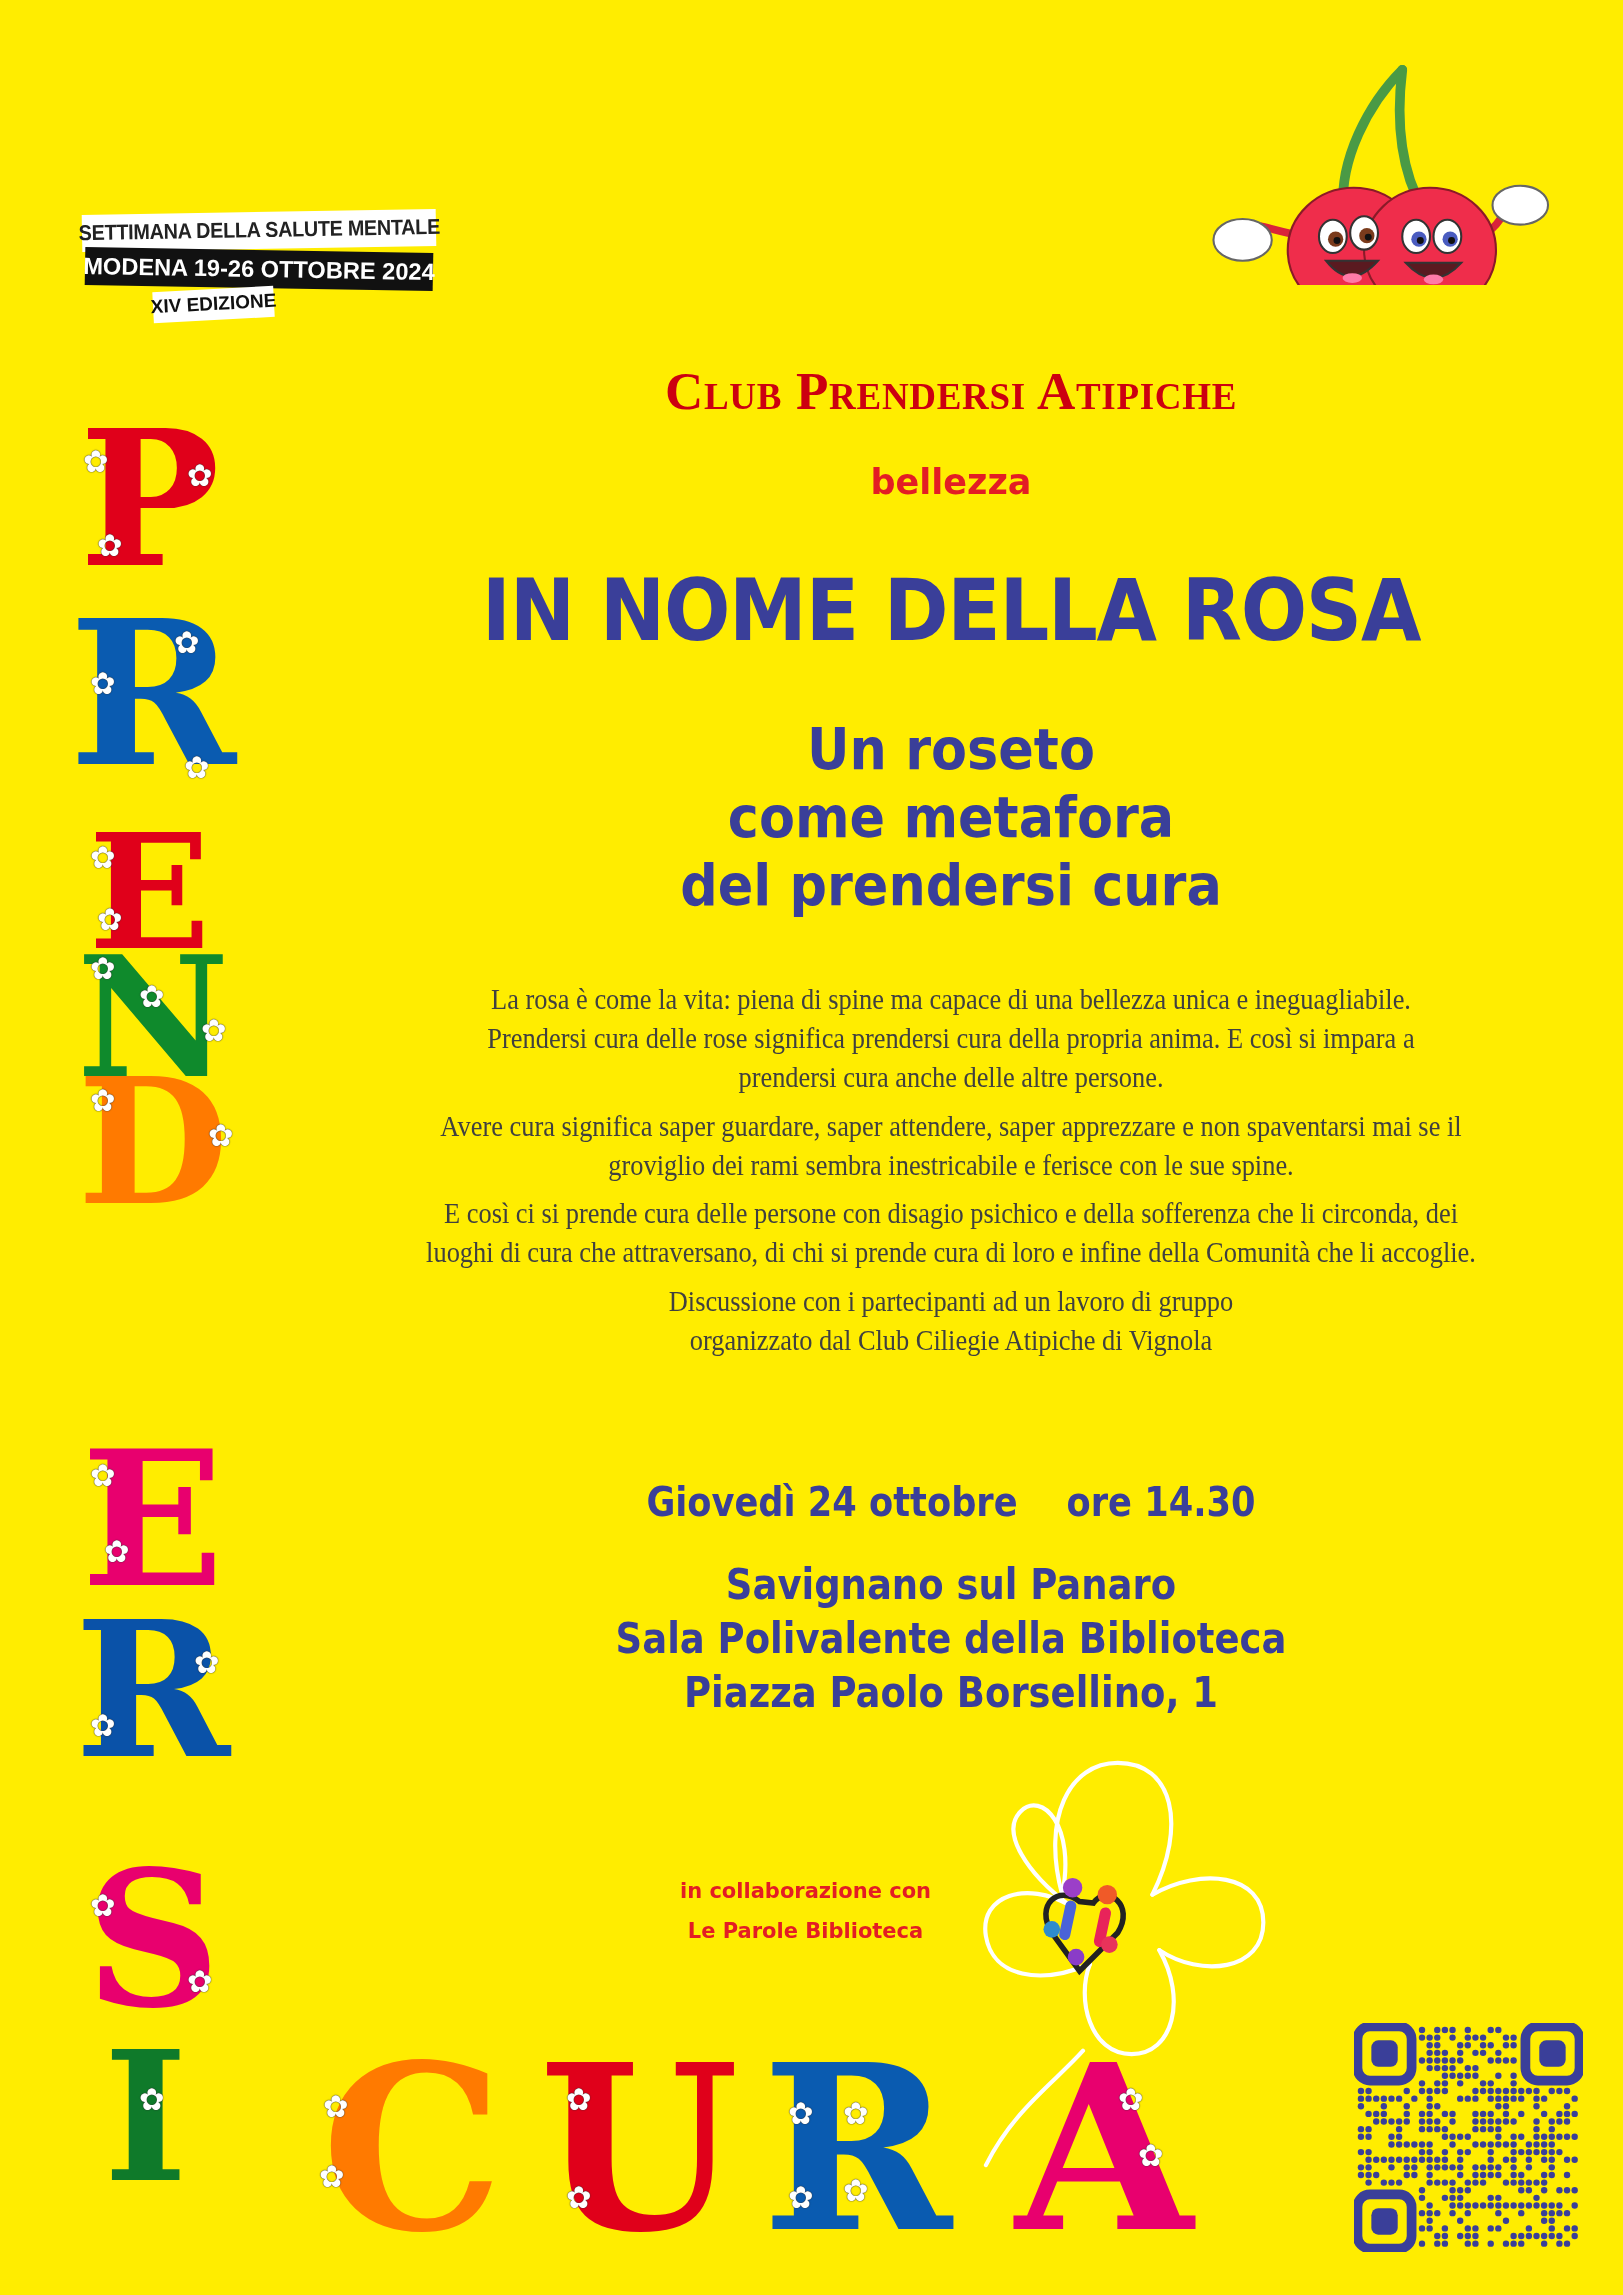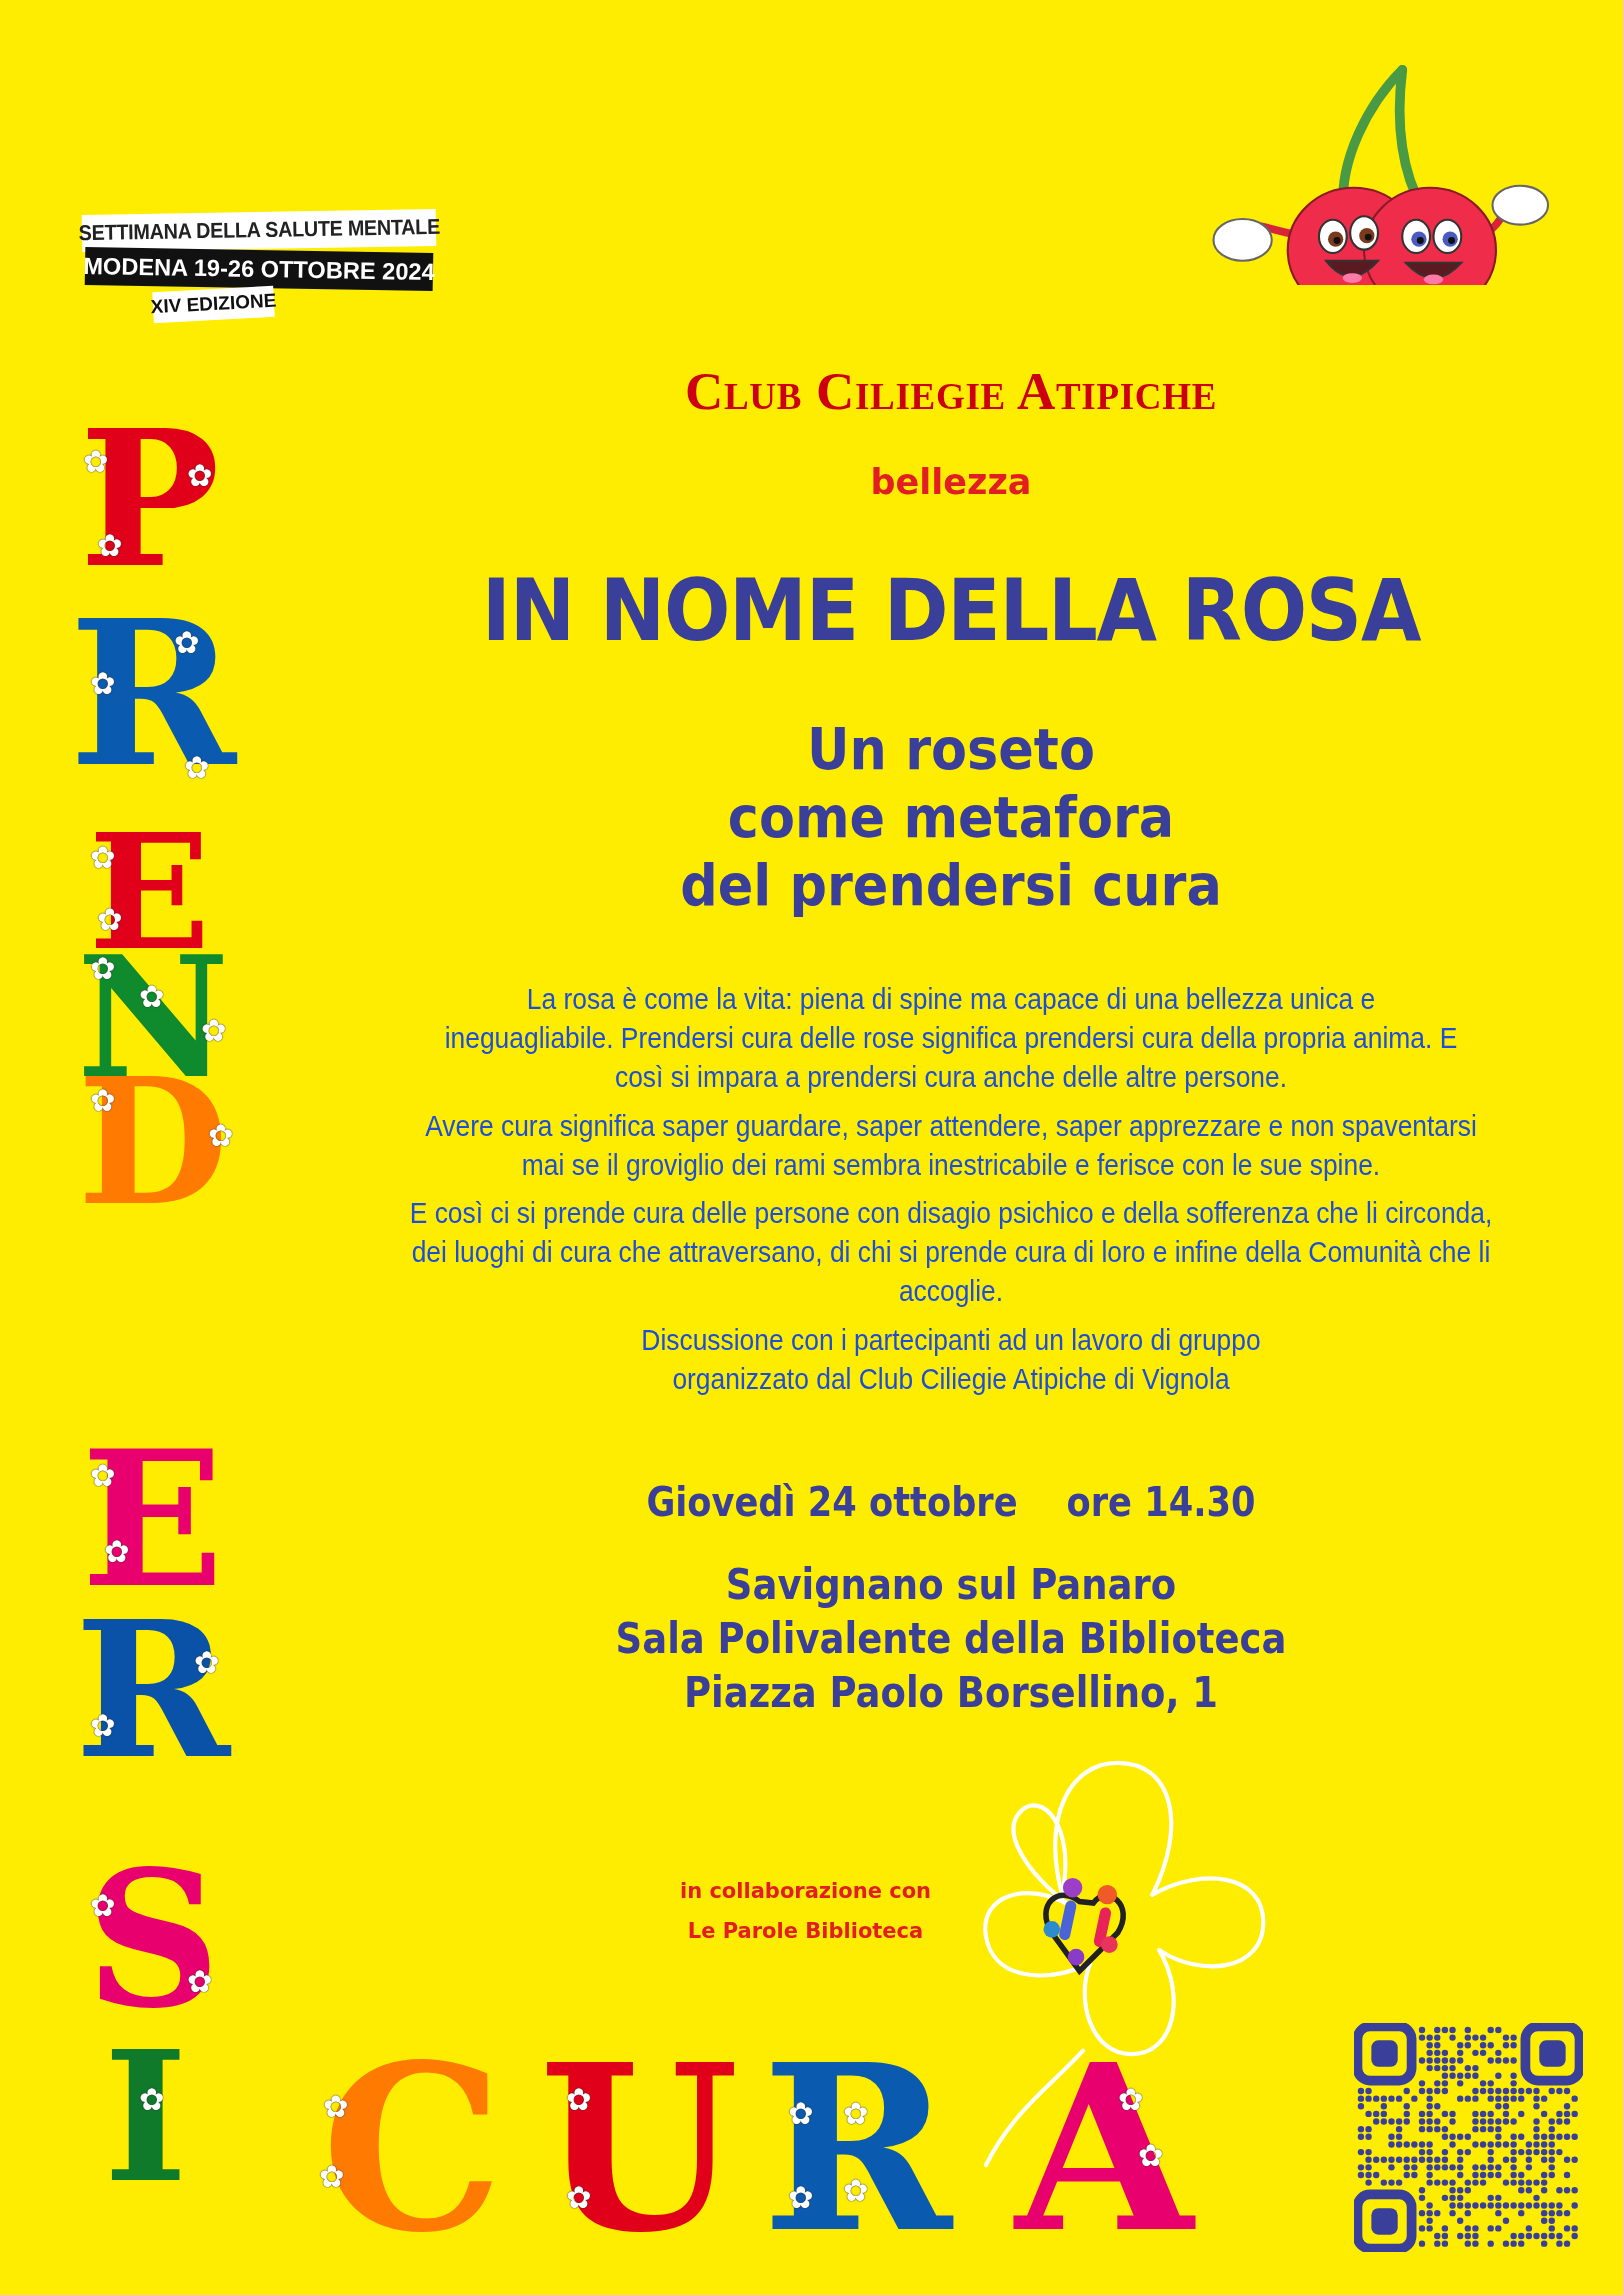--- a/index.html
+++ b/index.html
@@ -30,21 +30,21 @@
 
   
   .center-col { left: 333px; width: 1236px; text-align: center; }
   #club-title { top: 361px; font-family: "Liberation Serif", serif; font-weight: bold; font-size: 53px; color: #cc0010; font-variant: small-caps; letter-spacing: 0.7px; }
   #presenta { top: 462px; font-family: "DejaVu Sans", sans-serif; font-weight: bold; font-size: 35px; color: #e31d24; }
   #main-title { top: 561px; font-family: "DejaVu Sans", sans-serif; font-weight: bold; font-size: 85px; color: #3a3f99; letter-spacing: -1.4px; transform: scaleX(0.92); }
   #subtitle { top: 715px; font-family: "DejaVu Sans", sans-serif; font-weight: bold; font-size: 57px; line-height: 68px; color: #3a3f99; }
   #subtitle div { transform: scaleX(0.92); }
 
   
-  #body-text { left: 333px; width: 1236px; top: 979px; text-align: center; color: #1d4ed8; font-family: Liberation Sans, sans-serif; font-size: 30px; line-height: 39px; }
+  #body-text { left: 333px; width: 1236px; top: 979px; text-align: center; color: #404040; font-family: Liberation Serif, serif; font-size: 30px; line-height: 39px; }
   #body-text p { margin: 0 0 9.7px 0; transform: scaleX(0.88); }
 
   
   #date-line { top: 1479px; font-family: "DejaVu Sans", sans-serif; font-weight: bold; font-size: 40px; color: #3a3f99; white-space: pre; transform: scaleX(0.88); }
   #venue { top: 1558px; font-family: "DejaVu Sans", sans-serif; font-weight: bold; font-size: 42px; line-height: 54px; color: #3a3f99; }
   #venue div { transform: scaleX(0.88); }
 
   
   #collab { left: 611px; top: 1871px; width: 389px; text-align: center; font-family: "DejaVu Sans", sans-serif; font-weight: bold; font-size: 21px; line-height: 40px; color: #e31d24; }
   #flower { left: 958px; top: 1749px; width: 361px; height: 430px; }
@@ -106,21 +106,21 @@
     <circle cx="369" cy="274" r="11" fill="#4a5cc0"></circle>
   <circle cx="326" cy="276" r="5" fill="#111"></circle>
     <circle cx="371" cy="276" r="5" fill="#111"></circle>
 
   <path d="M190 305 Q225 350 265 305 Z" fill="#5a1a20" stroke="#333" stroke-width="3"></path>
   <ellipse cx="228" cy="330" rx="14" ry="7" fill="#ff7aa8"></ellipse>
   <path d="M305 308 Q345 352 385 308 Z" fill="#5a1a20" stroke="#333" stroke-width="3"></path>
   <ellipse cx="345" cy="332" rx="14" ry="7" fill="#ff7aa8"></ellipse>
 </svg>
 
-<div id="club-title" class="abs center-col">Club Ciliegie Atipiche</div>
+<div id="club-title" class="abs center-col">Club Prendersi Atipiche</div>
 <div id="presenta" class="abs center-col">bellezza</div>
 <div id="main-title" class="abs center-col">IN NOME DELLA ROSA</div>
 <div id="subtitle" class="abs center-col">
   <div>Un roseto</div>
   <div>come metafora</div>
   <div>del prendersi cura</div>
 </div>
 
 <div id="body-text" class="abs">
   <p style="padding:0 42px;">La rosa è come la vita: piena di spine ma capace di una bellezza unica e ineguagliabile. Prendersi cura delle rose significa prendersi cura della propria anima. E così si impara a prendersi cura anche delle altre persone.</p>

